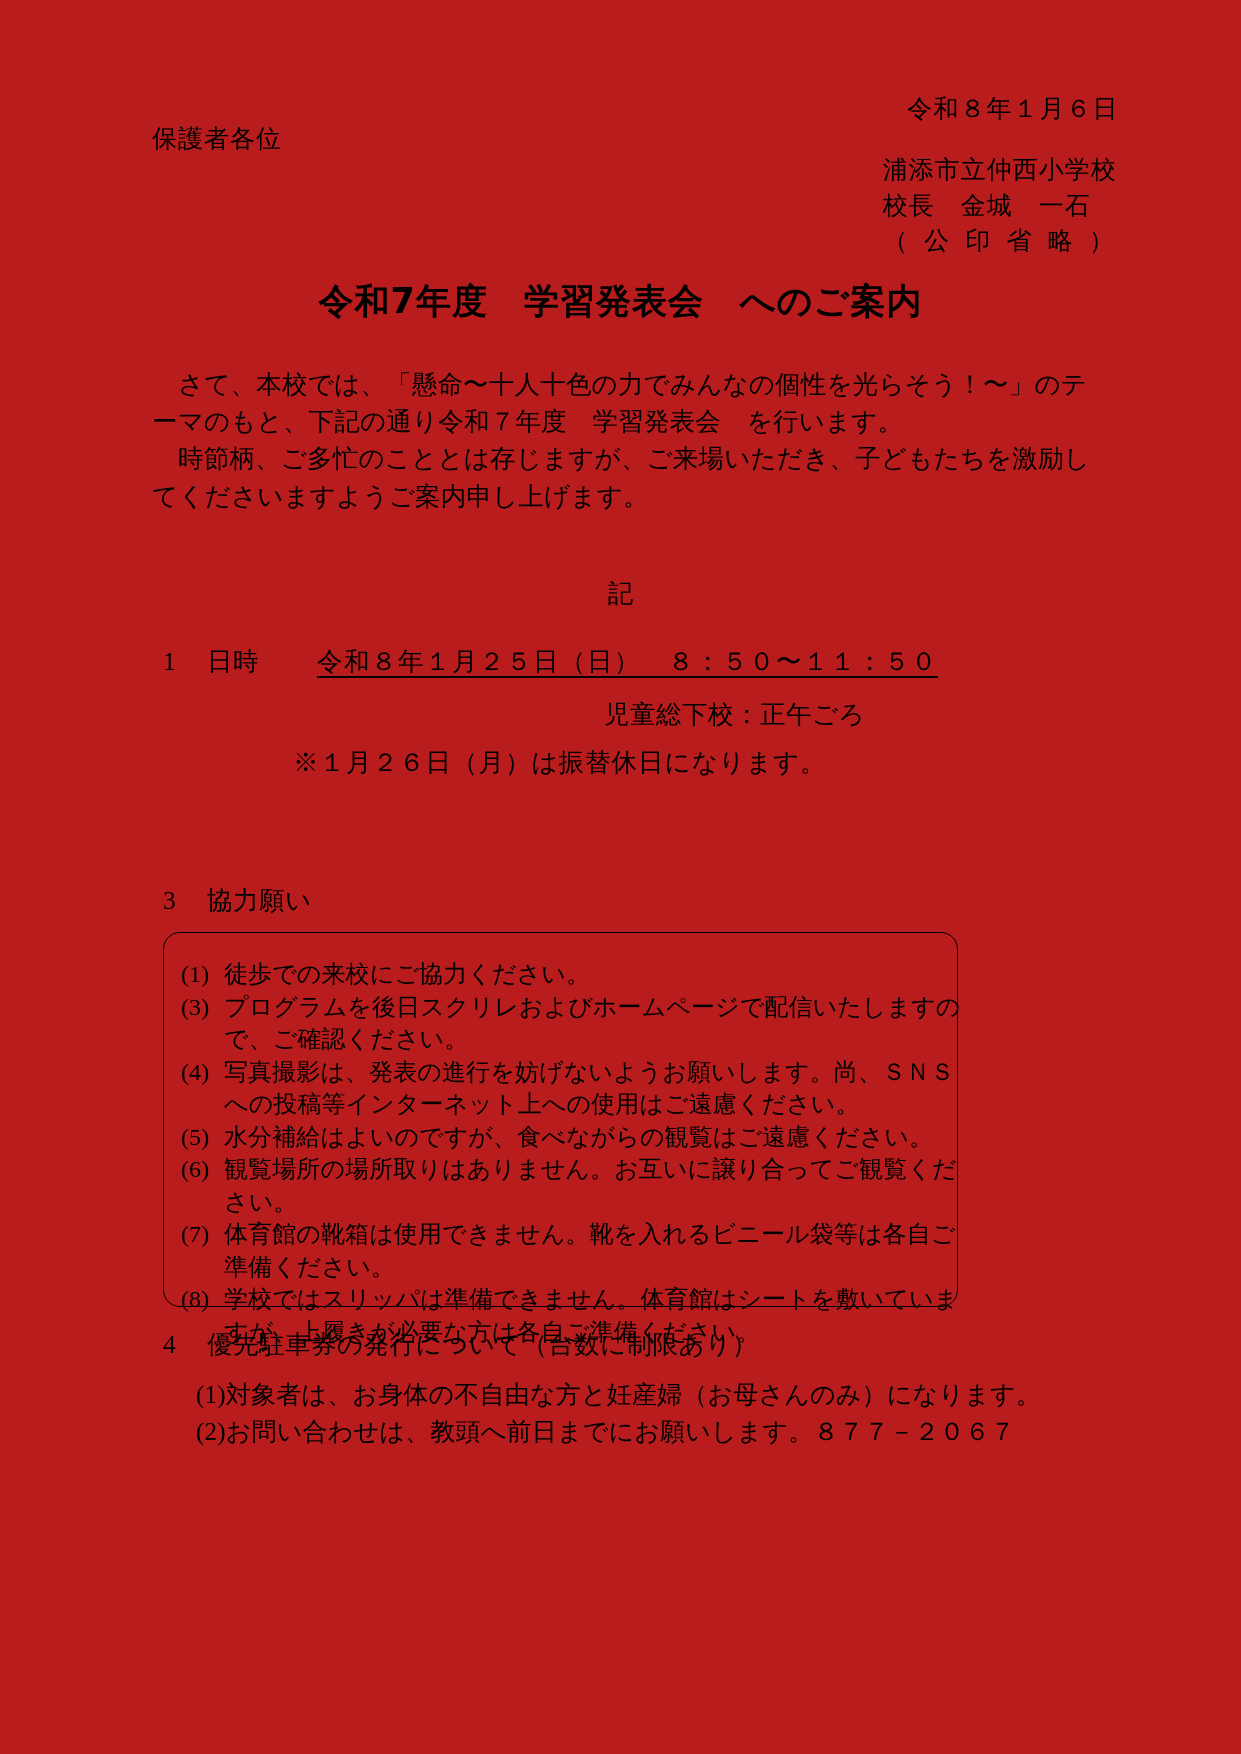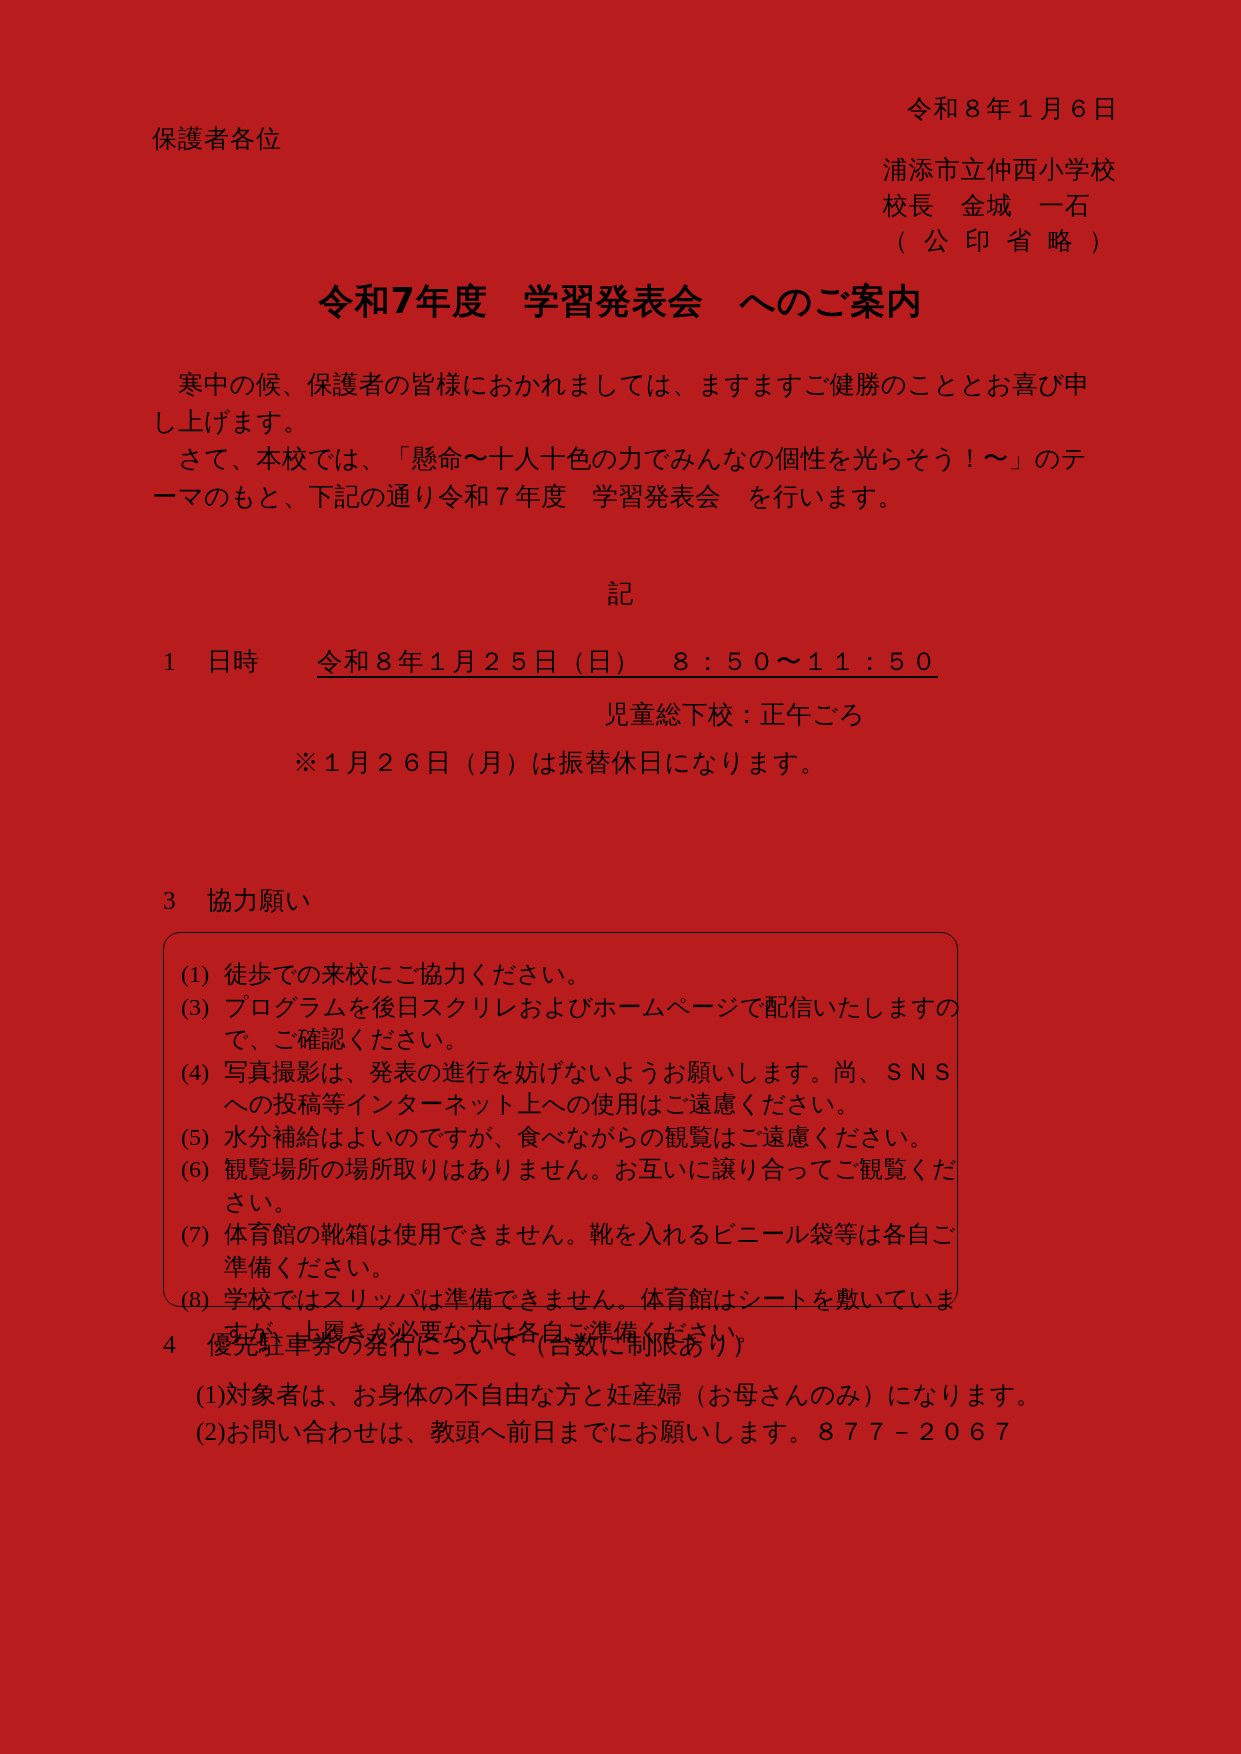--- a/index.html
+++ b/index.html
@@ -196,22 +196,22 @@
 
   <div class="sender">
     <span>浦添市立仲西小学校</span>
     <span class="principal">校長　金城　一石</span>
     <span class="seal">（ 公 印 省 略 ）</span>
   </div>
 
   <div class="doc-title">令和7年度　学習発表会　へのご案内</div>
 
   <div class="intro">
-    <p>寒中の候、保護者の皆様におかれましては、ますますご健勝のこととお喜び申し上げます。</p>
     <p>さて、本校では、「懸命〜十人十色の力でみんなの個性を光らそう！〜」のテーマのもと、下記の通り令和７年度　学習発表会　を行います。</p>
+    <p>時節柄、ご多忙のこととは存じますが、ご来場いただき、子どもたちを激励してくださいますようご案内申し上げます。</p>
   </div>
 
   <div class="ki">記</div>
 
   <div class="item item-1">
     <span class="num">1</span><span class="lbl">日時</span><span class="val">令和８年１月２５日（日）　８：５０〜１１：５０</span>
   </div>
 
   <div class="sub-dismissal">児童総下校：正午ごろ</div>
 

